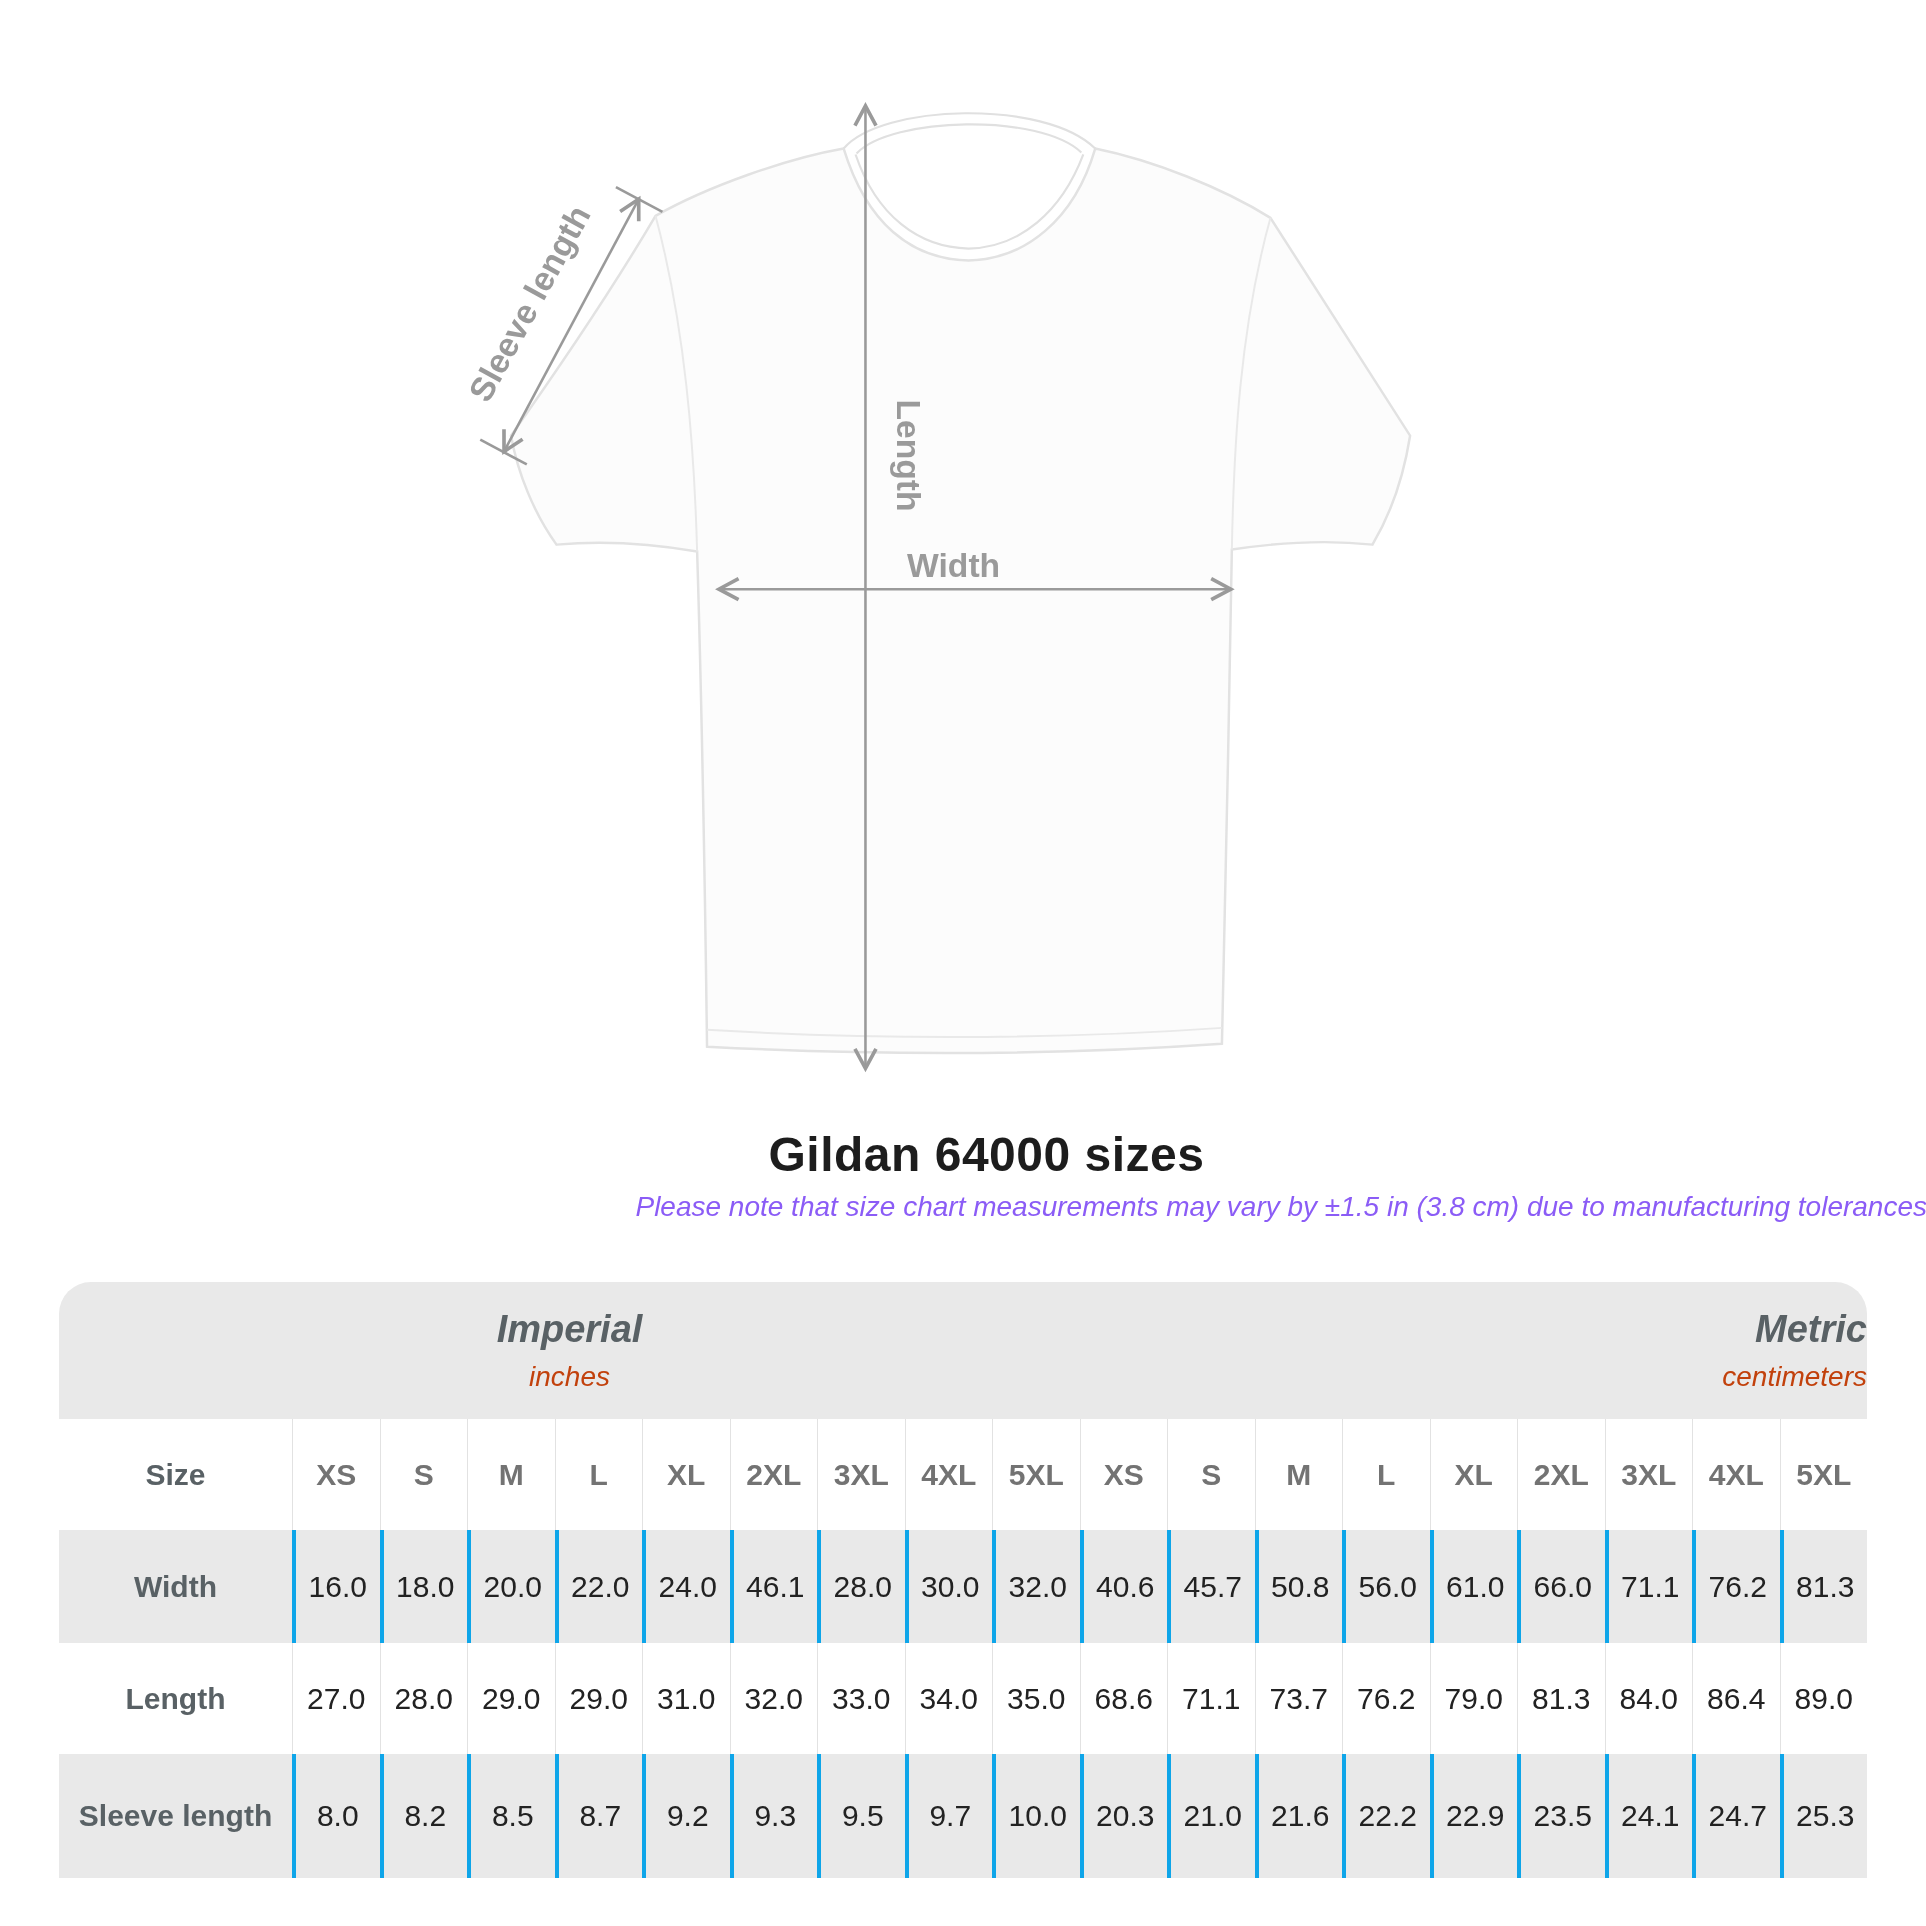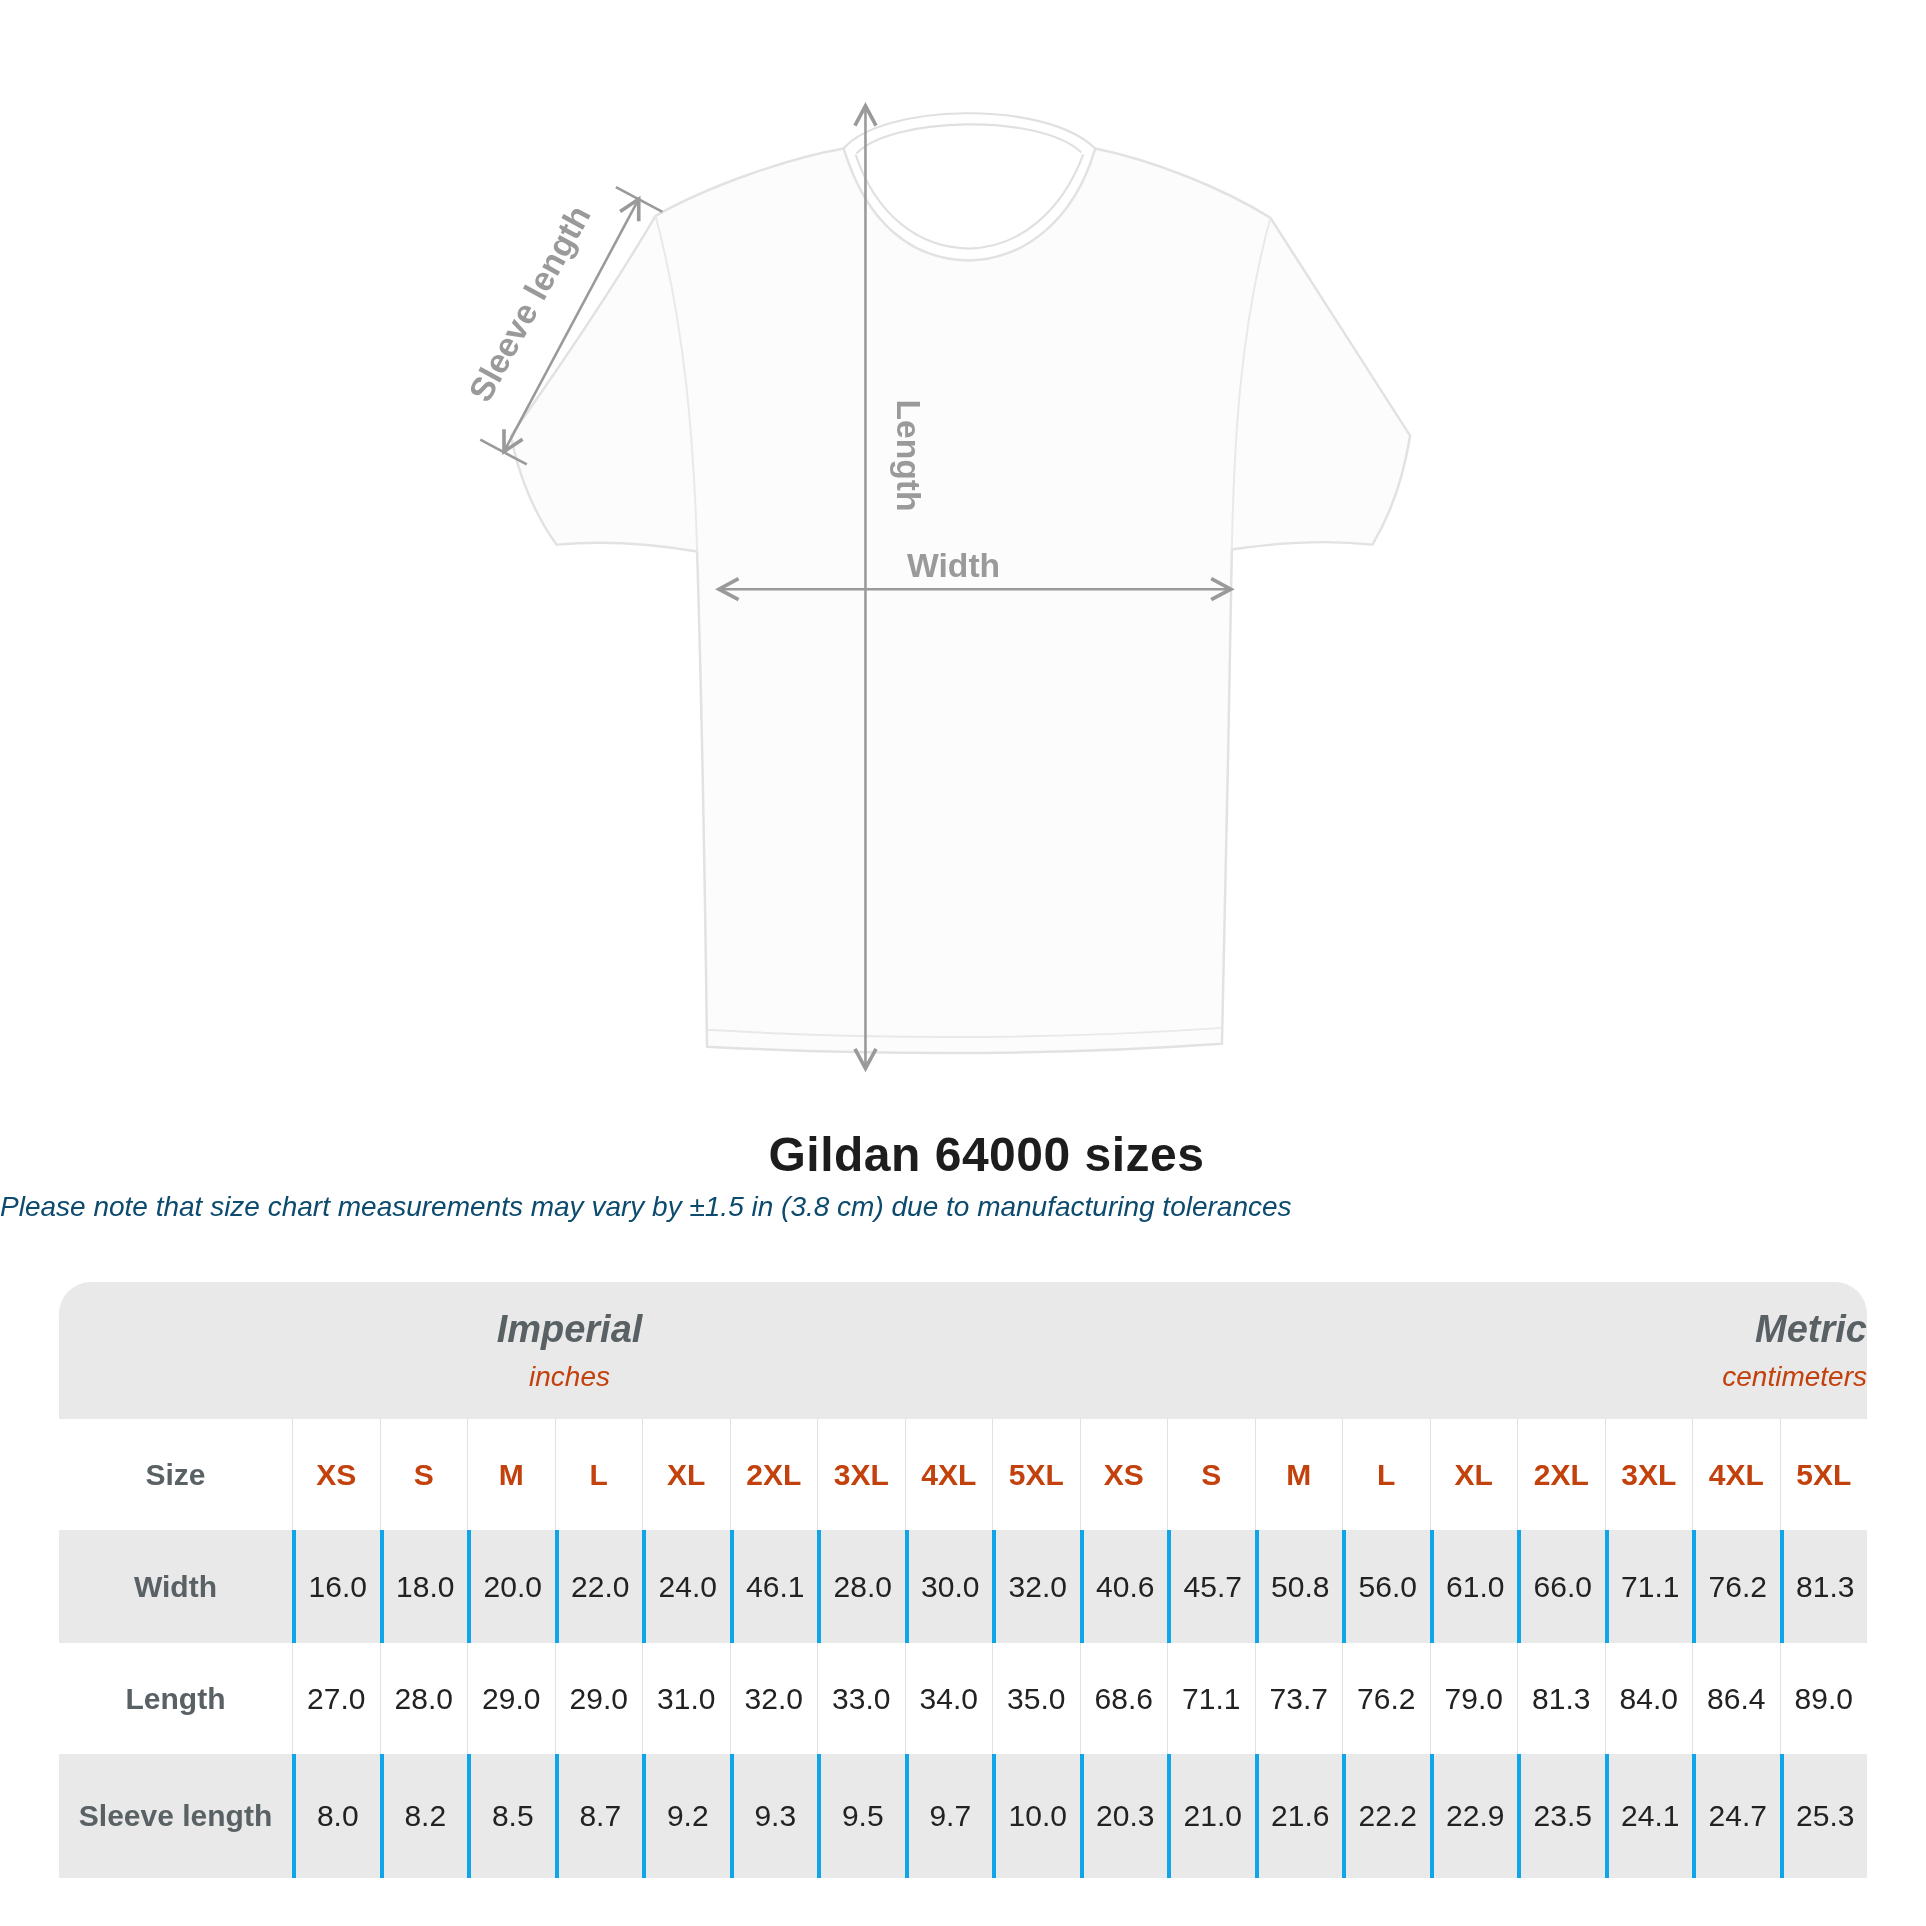--- a/index.html
+++ b/index.html
@@ -10,43 +10,43 @@
   
   .shirt-svg{position:absolute;left:0;top:0;width:1927px;height:1927px;}
   .shirt-body{fill:#fcfcfc;stroke:#e2e2e2;stroke-width:2.5;}
   .shirt-seam{fill:none;stroke:#e9e9e9;stroke-width:2;}
   .collar-line{fill:none;stroke:#e0e0e0;stroke-width:2.2;}
   .ann-line{stroke:#9a9a9a;stroke-width:2.6;fill:none;}
   .ann-text{fill:#9a9a9a;font-family:"Liberation Sans",sans-serif;font-size:34px;font-weight:bold;}
   
   .title{position:absolute;left:0;top:1127px;width:100%;text-align:center;
          font-size:48px;font-weight:bold;color:#1d1d1d;letter-spacing:0.5px;padding-left:23px;}
-  .subtitle{position:absolute;left:0;top:1191px;width:100%;text-align:left;
-         font-size:28px;font-style:italic;color:#0c4a6e;}
+  .subtitle{position:absolute;left:0;top:1191px;width:100%;text-align:right;
+         font-size:28px;font-style:italic;color:#8b5cf6;}
   
   .sizetable{position:absolute;left:59px;top:1282px;width:1808px;height:742px;
          border-radius:32px;overflow:hidden;display:flex;flex-direction:column;background:#fff;}
   .thead{height:137px;flex:0 0 137px;background:#e9e9e9;display:flex;}
   .group{display:flex;flex-direction:column;align-items:center;justify-content:center;gap:10px;}
   .group-imperial{flex:0 0 1021px;}
   .group-metric{flex:1;align-items:flex-end;}
   .gtitle{font-size:38px;font-weight:bold;font-style:italic;color:#596165;}
   .gunit{font-size:28px;font-style:italic;color:#c2410c;}
   .trow{display:flex;}
   .trow.white{background:#ffffff;}
   .trow.gray{background:#e9e9e9;}
   .r-size{flex:0 0 111px;height:111px;}
   .r-width{flex:0 0 113px;height:113px;}
   .r-length{flex:0 0 111px;height:111px;}
   .r-sleeve{flex:0 0 124px;height:124px;}
   .cell{flex:1;display:flex;align-items:center;justify-content:center;}
   .trow.white .cell + .cell{border-left:1px solid #e2e2e2;}
   .trow.gray  .cell + .cell{border-left:4px solid #0ea5e9;}
   .label-cell{flex:0 0 233px;font-weight:bold;color:#596165;font-size:30px;}
-  .size-cell{font-weight:bold;color:#c2410c;font-size:30px;}
+  .size-cell{font-weight:bold;color:#737373;font-size:30px;}
   .value-cell{color:#222222;font-size:30px;}
 </style>
 </head>
 <body>
 
 <svg class="shirt-svg" viewBox="0 0 1946 1946">
   <defs>
     <marker id="ah" viewBox="0 0 22 22" refX="19" refY="11" markerWidth="12" markerHeight="12" orient="auto-start-reverse">
       <path d="M5,3.5 L19,11 L5,18.5" fill="none" stroke="#9a9a9a" stroke-width="2.6"></path>
     </marker>

